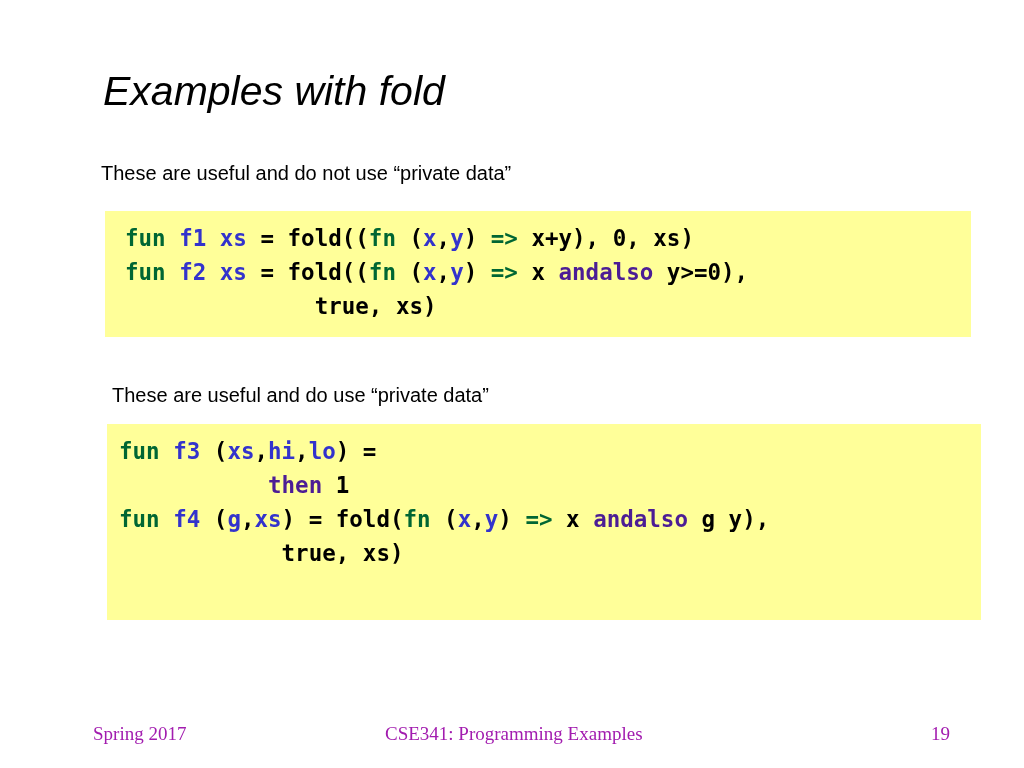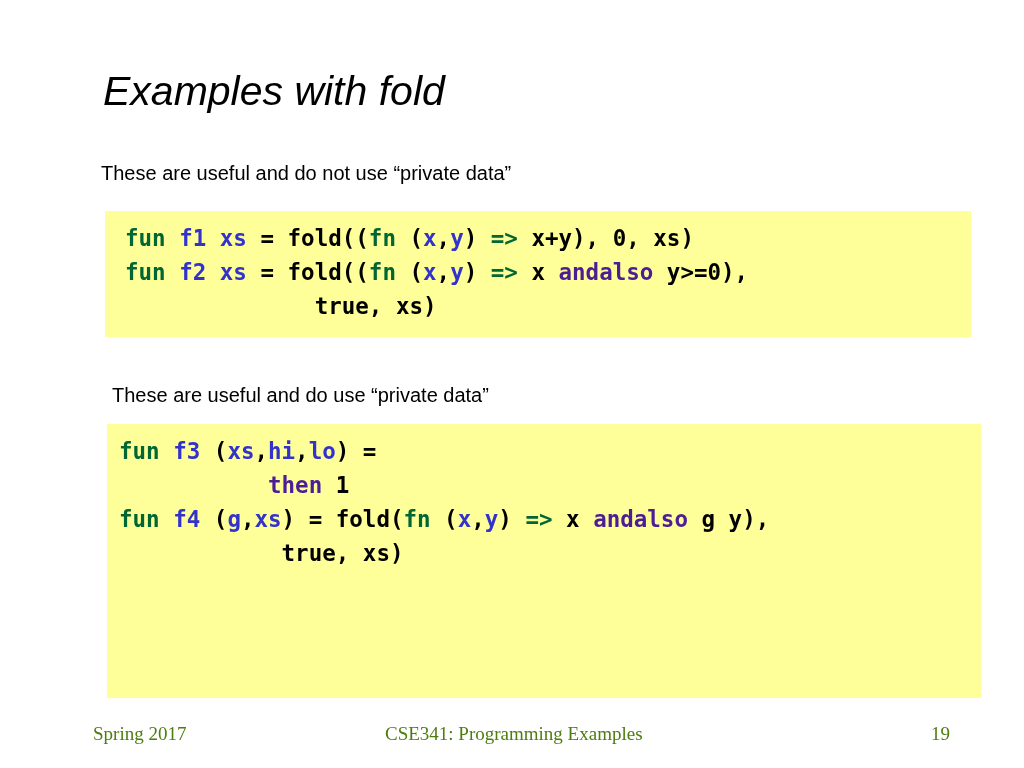--- a/index.html
+++ b/index.html
@@ -53,41 +53,41 @@
     left: 90px;
     top: 211px;
     width: 866px;
     height: 126px;
     padding: 10px 0 0 20px;
   }
   #code-box-2 {
     left: 92px;
     top: 424px;
     width: 874px;
-    height: 274px;
+    height: 196px;
     padding: 10px 0 0 12px;
   }
   .code-line {
     font-family: "DejaVu Sans Mono", "Liberation Mono", monospace;
     font-size: 22.5px;
     font-weight: bold;
     line-height: 34px;
     color: #000000;
     white-space: pre;
   }
   .k-fun   { color: #006633; }   
   .k-id    { color: #3333cc; }   
   .k-ctrl  { color: #4c1d95; }   
   .k-plain { color: #000000; }
 
   .footer {
     position: absolute;
     font-family: "Liberation Serif", serif;
     font-size: 19px;
-    color: #4d7c0f;
+    color: #a21caf;
     white-space: nowrap;
   }
   .footer-left   { left: 78px;  top: 723px; }
   .footer-center { left: 370px; top: 723px; }
   .footer-right  { left: 916px; top: 723px; }
 </style>
 </head>
 <body>
 
 <div class="slide">

